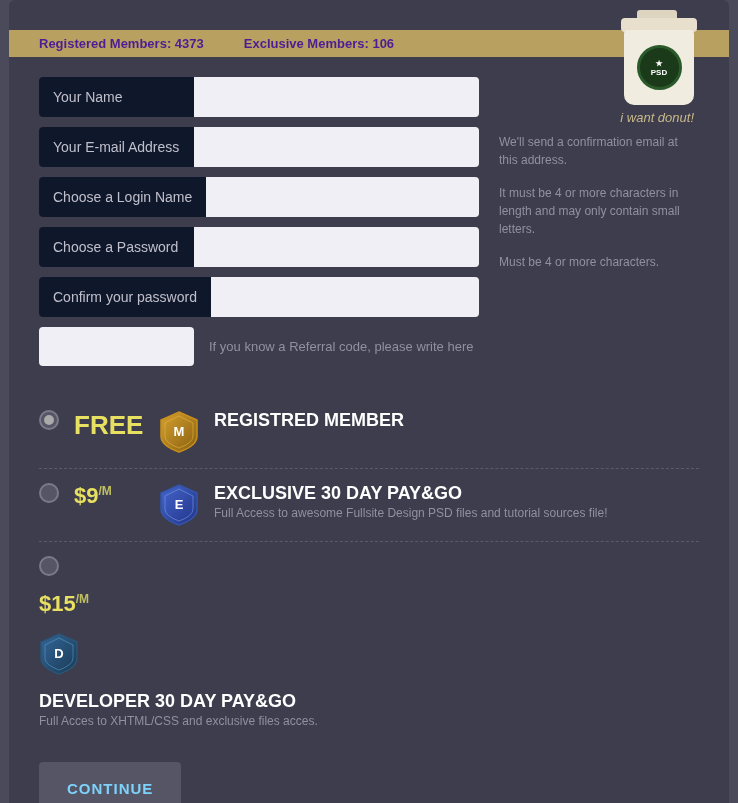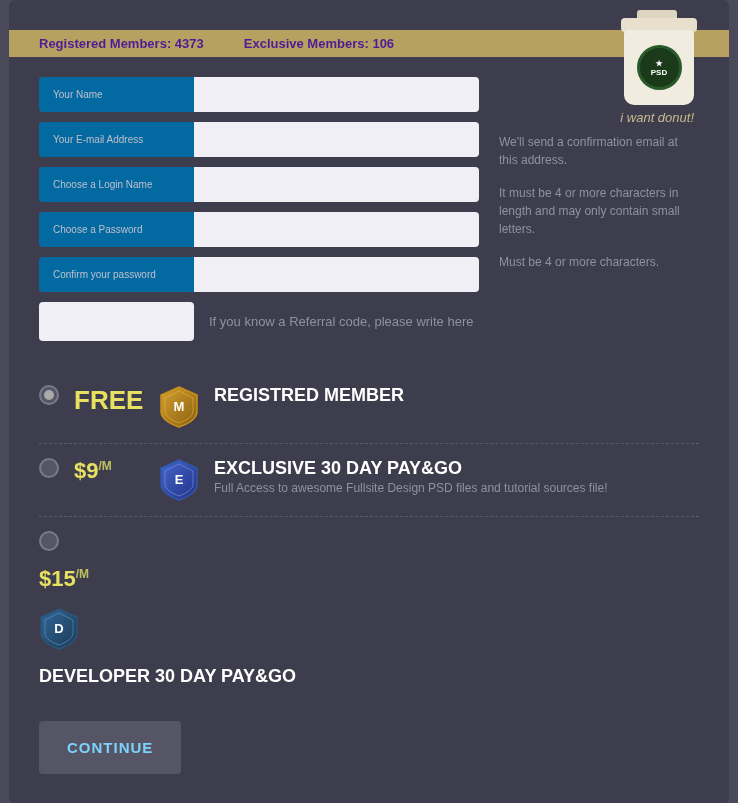--- a/index.html
+++ b/index.html
@@ -117,24 +117,24 @@
       padding-top: 10px;
     }
     .form-row {
       display: flex;
       margin-bottom: 10px;
       border-radius: 4px;
       overflow: hidden;
       background: #555566;
     }
     .form-label {
-      background: #0369a1;
+      background: #0f172a;
       color: #c0bfcc;
       padding: 12px 14px;
-      font-size: 10px;
+      font-size: 14px;
       min-width: 155px;
       display: flex;
       align-items: center;
     }
     .form-input {
       flex: 1;
       background: #f0eff5;
       border: none;
       padding: 10px 12px;
       font-size: 13px;
@@ -375,20 +375,21 @@
             <stop offset="0%" style="stop-color:#336699"></stop>
             <stop offset="100%" style="stop-color:#1a3a55"></stop>
           </linearGradient>
         </defs>
         <path d="M20 2 L38 10 L38 26 Q38 36 20 42 Q2 36 2 26 L2 10 Z" fill="url(#g3)" stroke="#2a5577" stroke-width="1.5"></path>
         <path d="M20 6 L34 13 L34 26 Q34 33 20 38 Q6 33 6 26 L6 13 Z" fill="none" stroke="#66aacc" stroke-width="1" opacity="0.5"></path>
         <text x="20" y="26" text-anchor="middle" fill="white" font-size="13" font-weight="bold">D</text>
       </svg>
       <div class="plan-info">
         <div class="plan-name">DEVELOPER 30 DAY PAY&amp;GO</div>
+        <div class="plan-desc">Full Acces to XHTML/CSS and exclusive files acces.</div>
       </div>
     </div>
   </div>
 
   <div class="continue-section">
     <button class="continue-btn">CONTINUE</button>
   </div>
 </div>
 
 </body></html>

